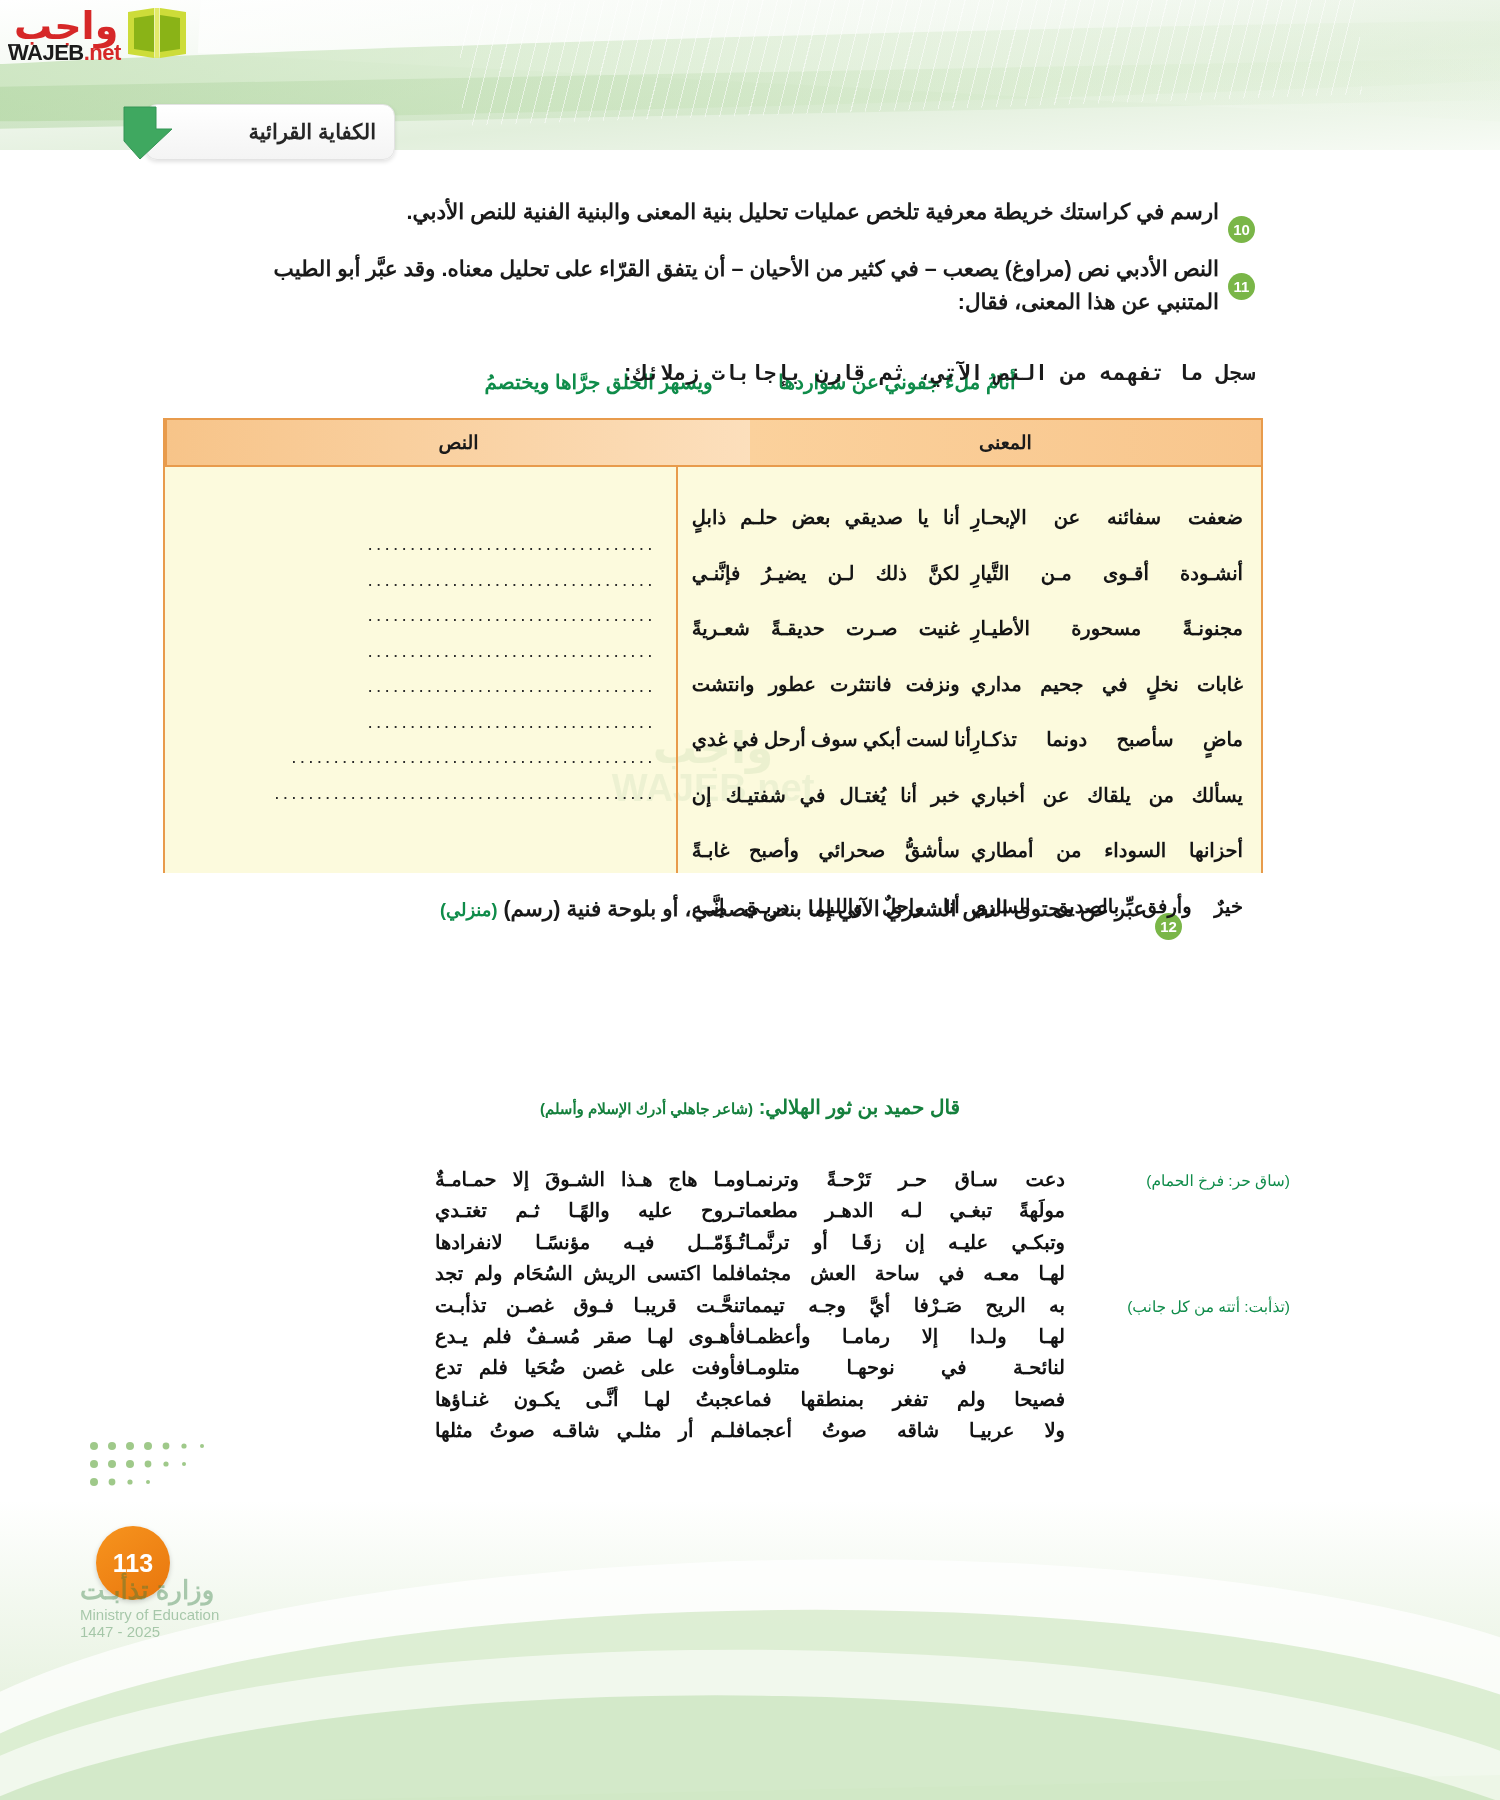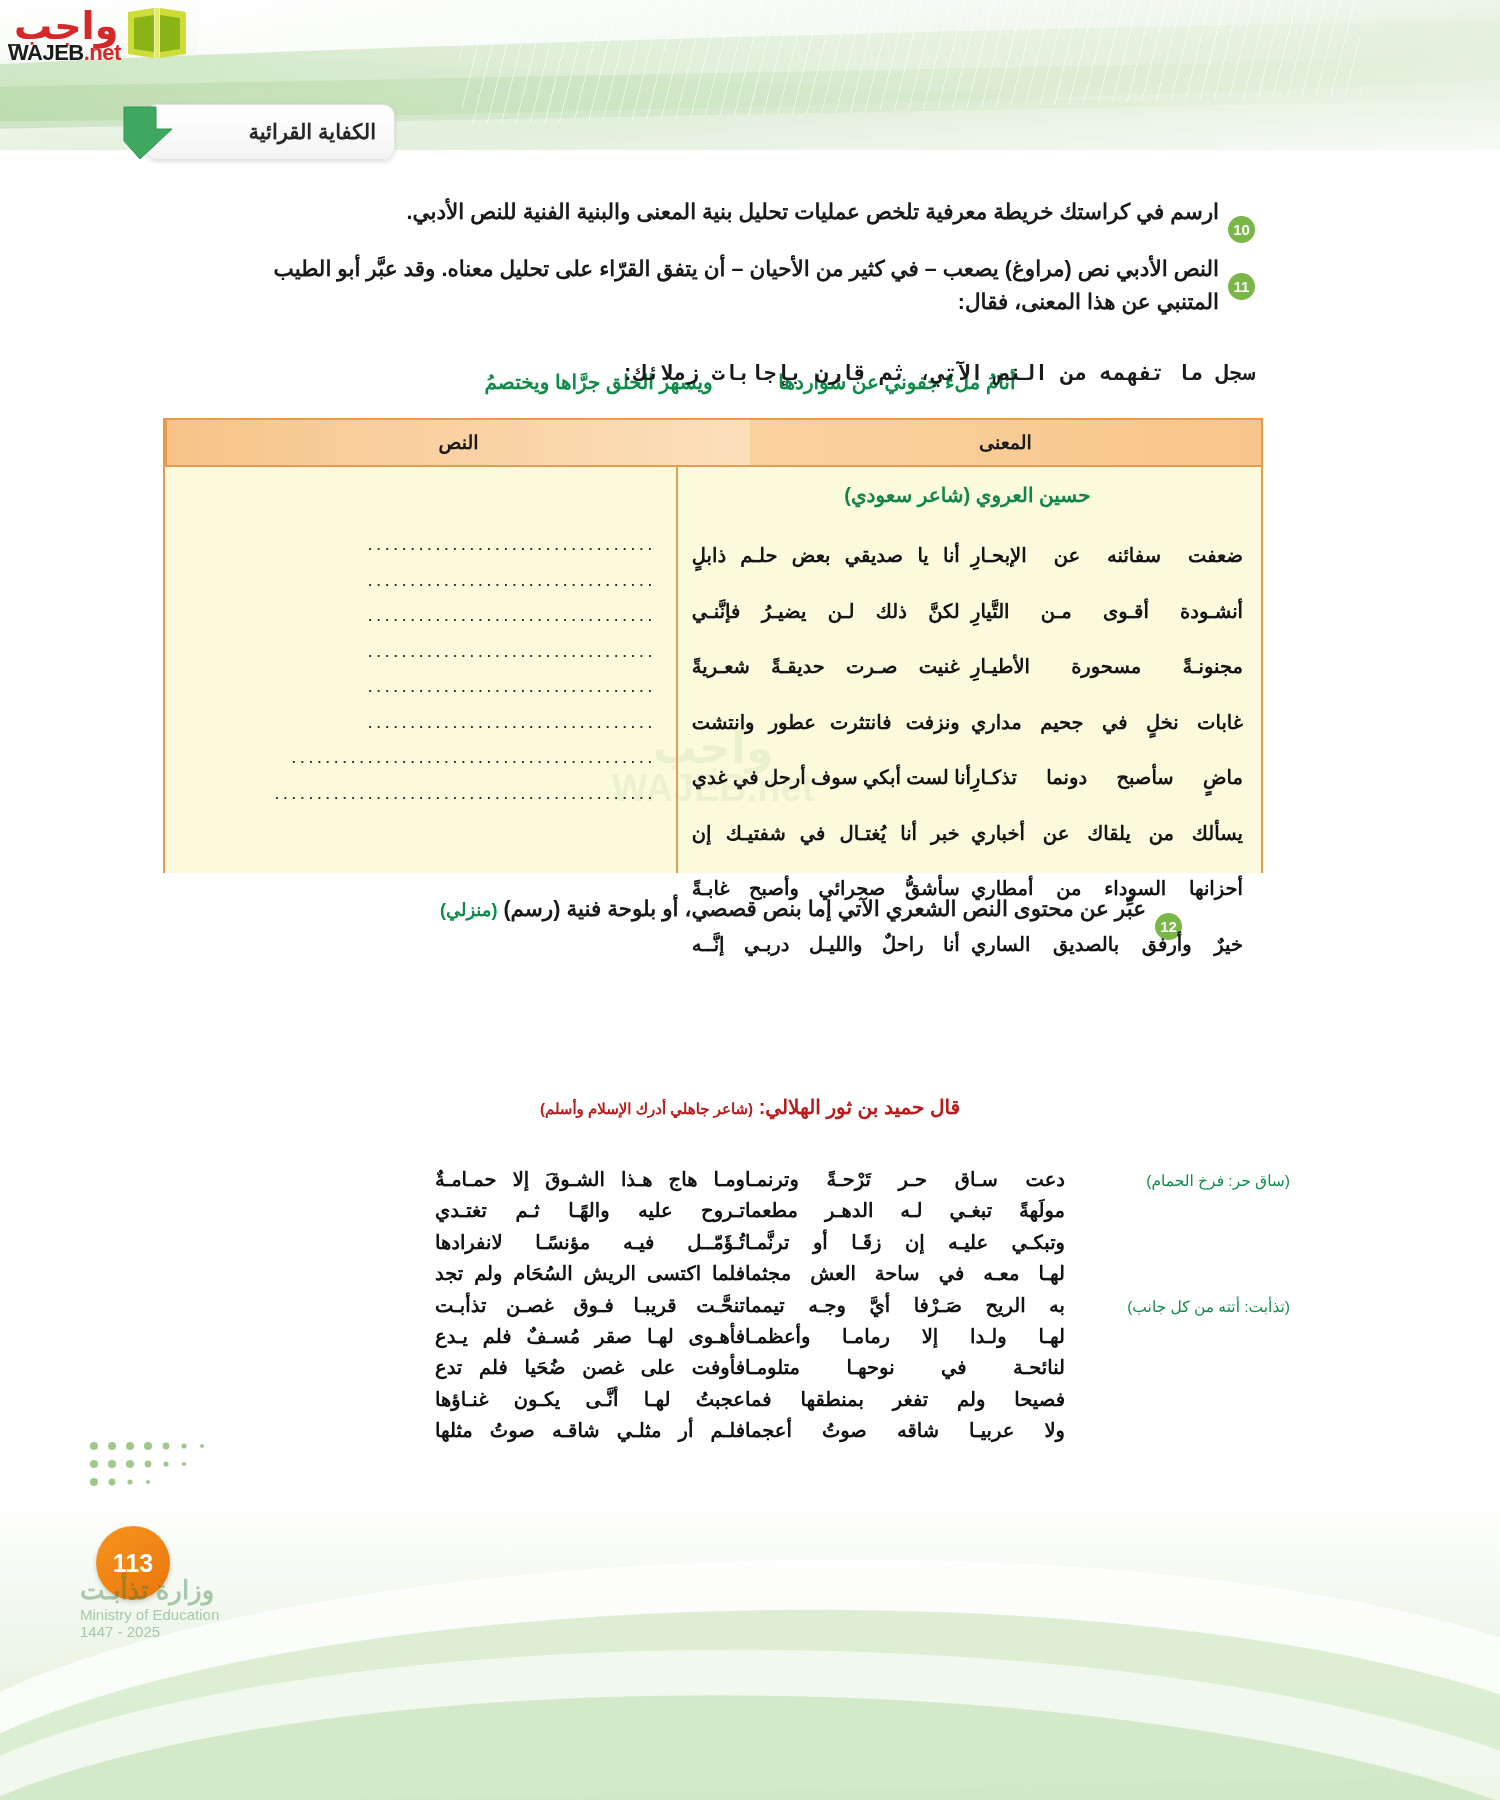--- a/index.html
+++ b/index.html
@@ -154,21 +154,21 @@
     position:absolute; left:0; right:0; top:255px; text-align:center;
     pointer-events:none; z-index:0; opacity:.5;
   }
   .wm-ar { font-size:44px; font-weight:bold; color:#dce7c2;
            font-family:"DejaVu Sans", sans-serif; letter-spacing:6px; }
   .wm-lat { font-size:38px; font-weight:bold; color:#dfe9c8; margin-top:-6px; }
 
   
   .poem-attr {
     position:absolute; width:100%; text-align:center;
-    font-size:20px; font-weight:bold; color:#b91c1c;
+    font-size:20px; font-weight:bold; color:#15803d;
   }
   .poem-attr .sub { font-size:15px; font-weight:bold; }
 
   .poem {
     position:absolute; left:200px; top:1168px; width:1100px;
   }
   .poem .line {
     display:flex; justify-content:flex-start; align-items:baseline;
     margin-bottom:8.4px; font-size:19.5px; font-weight:bold; color:#131313;
   }
@@ -263,21 +263,20 @@
       <div class="th th-text">النص</div>
     </div>
     <div class="tbl-body">
 
       <div class="wm">
         <div class="wm-ar">واجب</div>
         <div class="wm-lat">WAJEB.net</div>
       </div>
 
       <div class="col-text" style="position:relative; z-index:1;">
-        <div class="poet-name">حسين العروي (شاعر سعودي)</div>
         <div class="prow">
           <span class="h2">ضعفت سفائنه عن الإبحـارِ</span>
           <span class="h1">أنا يا صديقي بعض حلـم ذابلٍ</span>
         </div>
         <div class="prow">
           <span class="h2">أنشـودة أقـوى مـن التَّيارِ</span>
           <span class="h1">لكنَّ ذلك لـن يضيـرُ فإنَّنـي</span>
         </div>
         <div class="prow">
           <span class="h2">مجنونـةً مسحورة الأطيـارِ</span>

